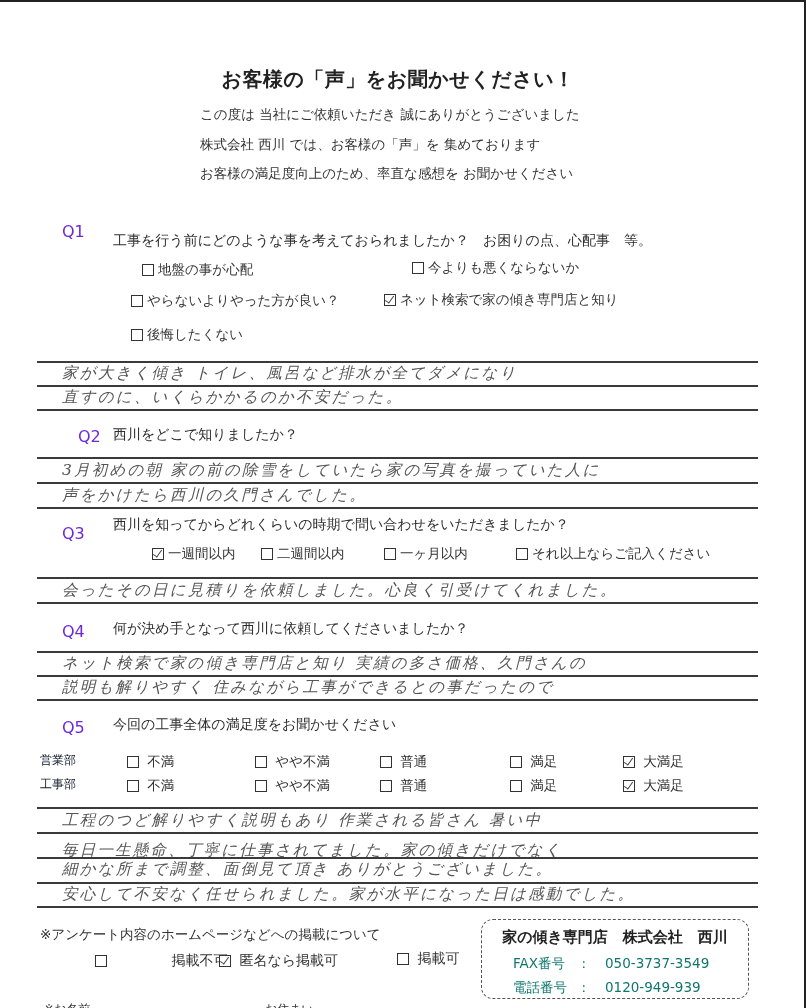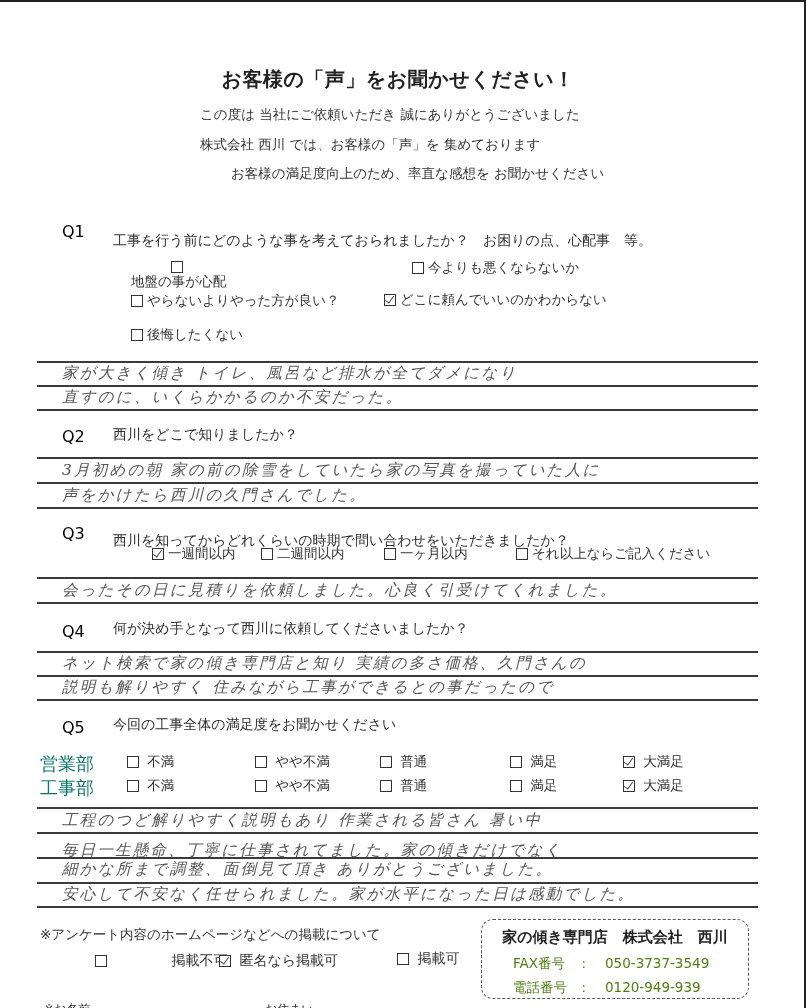--- a/index.html
+++ b/index.html
@@ -8,96 +8,96 @@
     background: #ffffff;
     font-family: "DejaVu Sans", "Liberation Sans", sans-serif;
     color: #2b2b2b;
   }
   .frame-top { position: absolute; left: 0; top: 0; width: 806px; height: 2px; background: #222; }
   .frame-right { position: absolute; right: 0; top: 0; width: 2px; height: 1008px; background: #222; }
 
   .abs { position: absolute; white-space: nowrap; }
   .title { left: 0; width: 796px; top: 66px; text-align: center; font-size: 20px; font-weight: bold; color: #222; letter-spacing: 0.5px; }
   .intro { left: 200px; font-size: 13.5px; color: #333; }
-  .qnum { font-size: 16px; color: #000000; }
+  .qnum { font-size: 16px; color: #6d28d9; }
   .qtext { font-size: 14px; color: #2e2e2e; }
   .opt { font-size: 13.5px; color: #333; display: flex; align-items: center; }
   .cb {
     display: inline-block; width: 12px; height: 12px; border: 1.6px solid #333;
     margin-right: 4px; position: relative; box-sizing: border-box; flex: none; background: #fff;
   }
   .cb.checked::after {
     content: ""; position: absolute; left: 2px; top: -1px; width: 4px; height: 8px;
     border-right: 1.6px solid #444; border-bottom: 1.6px solid #444; transform: rotate(35deg);
   }
   .rule { position: absolute; left: 37px; width: 721px; height: 2px; background: #3a3a3a; }
   .hand {
     position: absolute; left: 62px; font-family: "DejaVu Serif", serif; font-size: 15.5px;
     color: #555; letter-spacing: 2.2px; font-style: italic; white-space: nowrap;
   }
-  .dept { font-size: 18px; color: #0f766e; }
+  .dept { font-size: 12px; color: #0f172a; }
   .company-box {
     position: absolute; left: 481px; top: 919px; width: 268px; height: 80px;
     border: 1.5px dashed #555; border-radius: 12px; box-sizing: border-box;
   }
   .company-name { position: absolute; left: 483px; top: 928px; width: 264px; text-align: center; font-size: 15px; font-weight: bold; color: #222; }
-  .contact { position: absolute; font-size: 13.5px; color: #4d7c0f; }
+  .contact { position: absolute; font-size: 13.5px; color: #0f766e; }
   .cut { font-size: 12px; color: #333; }
 </style>
 </head>
 <body>
 
 <div class="frame-top"></div>
 <div class="frame-right"></div>
 
 <div class="abs title">お客様の「声」をお聞かせください！</div>
 <div class="abs intro" style="top:106px;">この度は 当社にご依頼いただき 誠にありがとうございました</div>
 <div class="abs intro" style="top:136px;">株式会社 西川 では、お客様の「声」を 集めております</div>
-<div class="abs intro" style="top:165px;margin-left:31px;">お客様の満足度向上のため、率直な感想を お聞かせください</div>
+<div class="abs intro" style="top:165px;">お客様の満足度向上のため、率直な感想を お聞かせください</div>
 
 <div class="abs qnum" style="left:62px; top:222px;">Q1</div>
 <div class="abs qtext" style="left:113px; top:232px;">工事を行う前にどのような事を考えておられましたか？　お困りの点、心配事　等。</div>
 
-<div class="abs opt" style="left:131px; top:261px;flex-direction:column;">
+<div class="abs opt" style="left:142px; top:261px;">
   <span class="cb"></span>
   <span>地盤の事が心配</span>
 </div>
 <div class="abs opt" style="left:384px; top:259px;padding-left:28px;">
   <span class="cb"></span>
   <span>今よりも悪くならないか</span>
 </div>
 <div class="abs opt" style="left:131px; top:292px;">
   <span class="cb"></span>
   <span>やらないよりやった方が良い？</span>
 </div>
 <div class="abs opt" style="left:384px; top:291px;">
   <span class="cb checked"></span>
-  <span>どこに頼んでいいのかわからない</span>
+  <span>ネット検索で家の傾き専門店と知り</span>
 </div>
 <div class="abs opt" style="left:131px; top:326px;">
   <span class="cb"></span>
   <span>後悔したくない</span>
 </div>
 
 <div class="rule" style="top:361px;"></div>
 <div class="hand" style="top:363px;">家が大きく傾き トイレ、風呂など排水が全てダメになり</div>
 <div class="rule" style="top:385px;"></div>
 <div class="hand" style="top:387px;">直すのに、いくらかかるのか不安だった。</div>
 <div class="rule" style="top:409px;"></div>
 
-<div class="abs qnum" style="left:62px; top:427px;">Q2</div>
+<div class="abs qnum" style="left:78px; top:427px;">Q2</div>
 <div class="abs qtext" style="left:113px; top:426px;">西川をどこで知りましたか？</div>
 <div class="rule" style="top:457px;"></div>
 <div class="hand" style="top:460px;">3月初めの朝 家の前の除雪をしていたら家の写真を撮っていた人に</div>
 <div class="rule" style="top:482px;"></div>
 <div class="hand" style="top:485px;">声をかけたら西川の久門さんでした。</div>
 <div class="rule" style="top:507px;"></div>
 
 <div class="abs qnum" style="left:62px; top:524px;">Q3</div>
-<div class="abs qtext" style="left:113px; top:532px;">西川を知ってからどれくらいの時期で問い合わせをいただきましたか？</div>
+<div class="abs qtext" style="left:113px; top:516px;">西川を知ってからどれくらいの時期で問い合わせをいただきましたか？</div>
 <div class="abs opt" style="left:132px; top:545px;padding-left:20px;">
   <span class="cb checked"></span>
   <span>一週間以内</span>
 </div>
 <div class="abs opt" style="left:261px; top:545px;">
   <span class="cb"></span>
   <span>二週間以内</span>
 </div>
 <div class="abs opt" style="left:384px; top:545px;">
   <span class="cb"></span>

